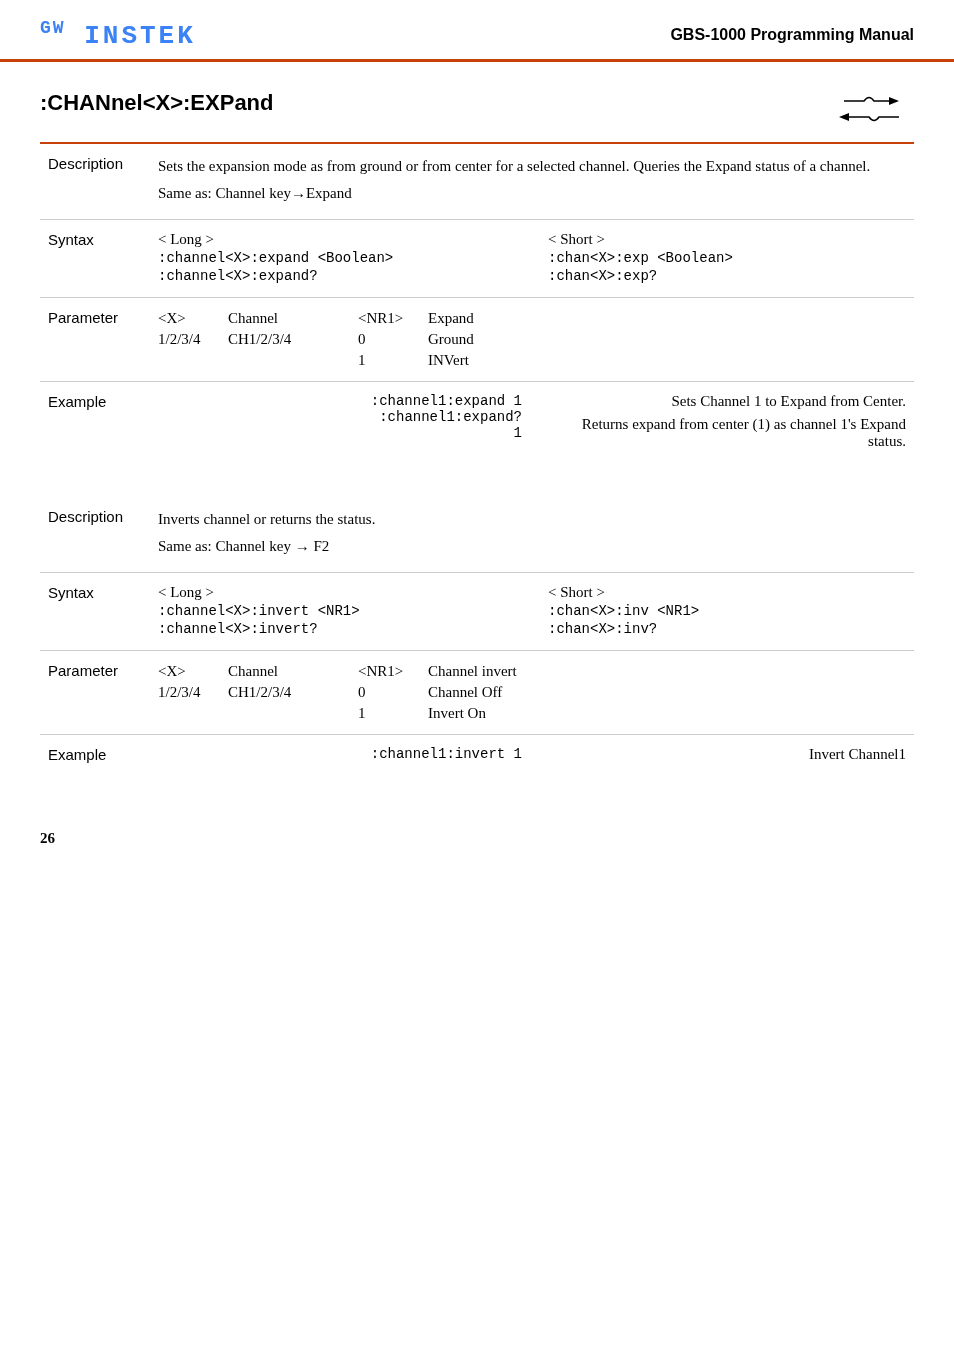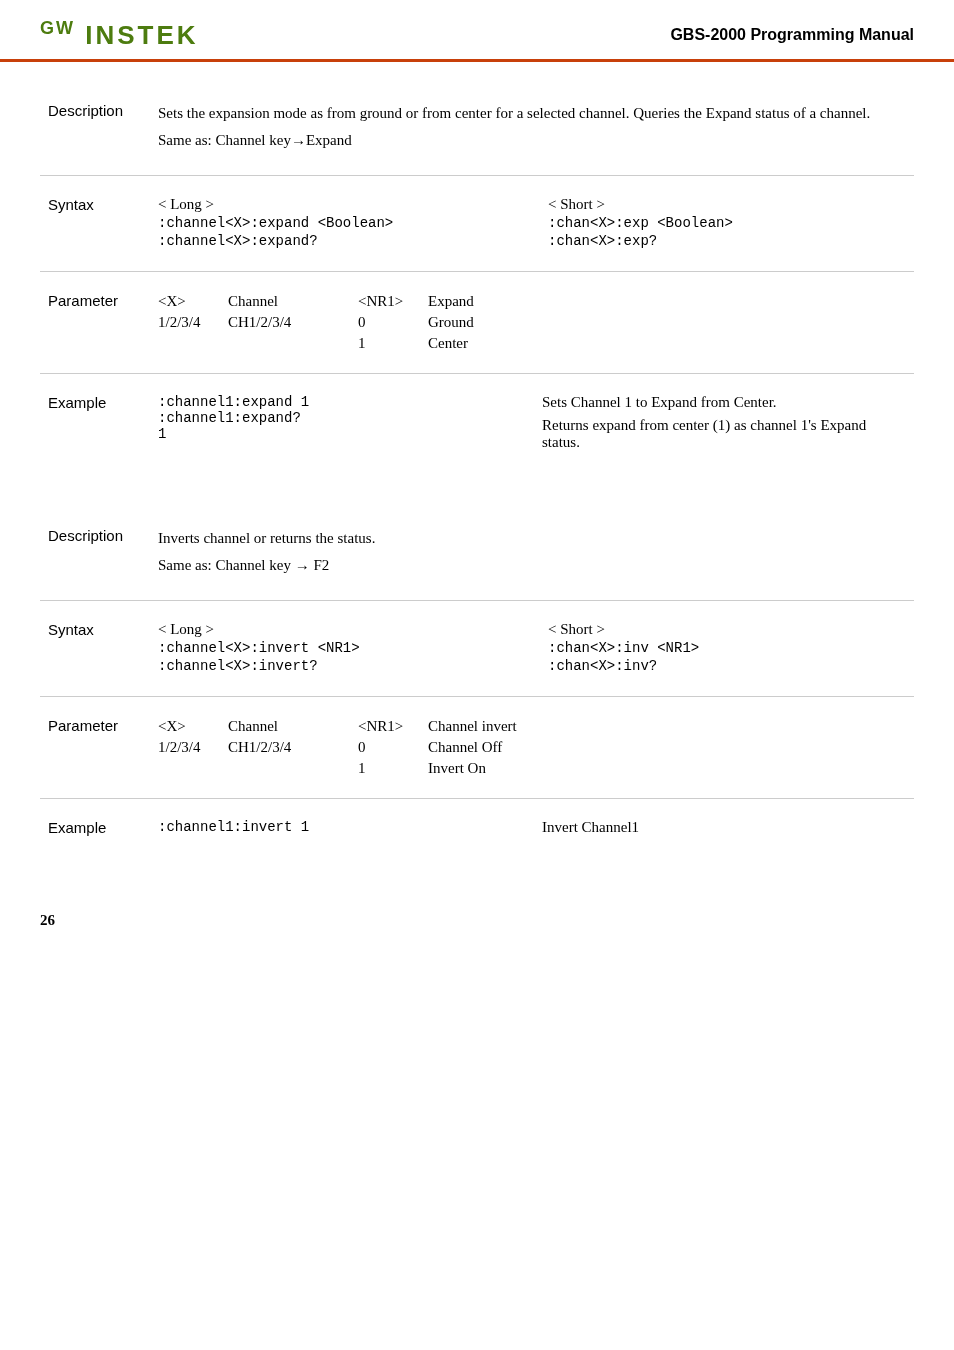--- a/index.html
+++ b/index.html
@@ -17,23 +17,23 @@
     .header {
       display: flex;
       justify-content: space-between;
       align-items: center;
       padding: 18px 40px 8px 40px;
       border-bottom: 3px solid #c8400a;
     }
     .logo {
       font-size: 28px;
       font-weight: 900;
-      font-family: Liberation Sans, sans-serif;
+      font-family: Liberation Mono, monospace;
       letter-spacing: 2px;
-      color: #4d7c0f;
+      color: #3b82f6;
     }
     .header-title {
       font-size: 16px;
       font-weight: bold;
       font-family: Arial, sans-serif;
     }
 
     
     .content {
       padding: 20px 40px 20px 40px;
@@ -76,21 +76,21 @@
       width: 100%;
       border-collapse: collapse;
     }
     .info-table tr {
       border-bottom: 1px solid #ccc;
     }
     .info-table tr:last-child {
       border-bottom: none;
     }
     .info-table td {
-      padding: 20px 8px;
+      padding: 11px 8px;
       vertical-align: top;
       margin-top: 11px;
     }
     .label-col {
       width: 110px;
       font-weight: normal;
       font-family: Arial, sans-serif;
       font-size: 15px;
       white-space: nowrap;
     }
@@ -123,20 +123,21 @@
     .param-inner span {
       font-size: 15px;
       padding: 1px 0;
     }
 
     
     .example-inner {
       display: grid;
       grid-template-columns: 1fr 1fr;
       gap: 4px 20px;
+      text-align: right;
     }
     .example-left, .example-right {
       font-size: 15px;
     }
     .example-left .code-line {
       font-family: 'Courier New', monospace;
       font-size: 14px;
     }
     .example-right p {
       margin-bottom: 6px;
@@ -158,26 +159,40 @@
       margin-bottom: 4px;
     }
   </style>
 </head>
 <body>
 
 <div class="header">
   <div class="logo">
     <span style="font-size:18px; vertical-align:super; font-weight:900;">GW</span><span style="font-size:26px; font-weight:900; letter-spacing:3px;"> INSTEK</span>
   </div>
-  <div class="header-title">GBS-2000 Programming Manual</div>
+  <div class="header-title">GBS-1000 Programming Manual</div>
 </div>
 
 <div class="content">
 
   <div class="section">
+    <div class="cmd-title-row">
+      <div class="cmd-title">:CHANnel&lt;X&gt;:EXPand</div>
+
+      <div class="waveform-icon">
+        <svg width="80" height="50" viewBox="0 0 80 50">
+
+          <path d="M10,15 L30,15 Q35,8 40,15 L55,15" stroke="#000" stroke-width="1.5" fill="none"></path>
+          <polygon points="55,11 65,15 55,19" fill="#000"></polygon>
+
+          <polygon points="15,35 5,31 15,27" fill="#000"></polygon>
+          <path d="M15,31 L35,31 Q40,38 45,31 L65,31" stroke="#000" stroke-width="1.5" fill="none"></path>
+        </svg>
+      </div>
+    </div>
 
     <table class="info-table">
 
       <tbody>
           <tr>
         <td class="label-col">Description</td>
         <td class="content-col">
           <div class="desc-text">
             <p>Sets the expansion mode as from ground or from center for a selected channel. Queries the Expand status of a channel.</p>
             <p>Same as: Channel key→Expand</p>
@@ -213,21 +228,21 @@
             <span>Expand</span>
 
             <span>1/2/3/4</span>
             <span>CH1/2/3/4</span>
             <span>0</span>
             <span>Ground</span>
 
             <span></span>
             <span></span>
             <span>1</span>
-            <span>Center</span>
+            <span>INVert</span>
           </div>
         </td>
       </tr>
 
       <tr>
         <td class="label-col">Example</td>
         <td class="content-col">
           <div class="example-inner">
             <div class="example-left">
               <div class="code-line">:channel1:expand 1</div>

